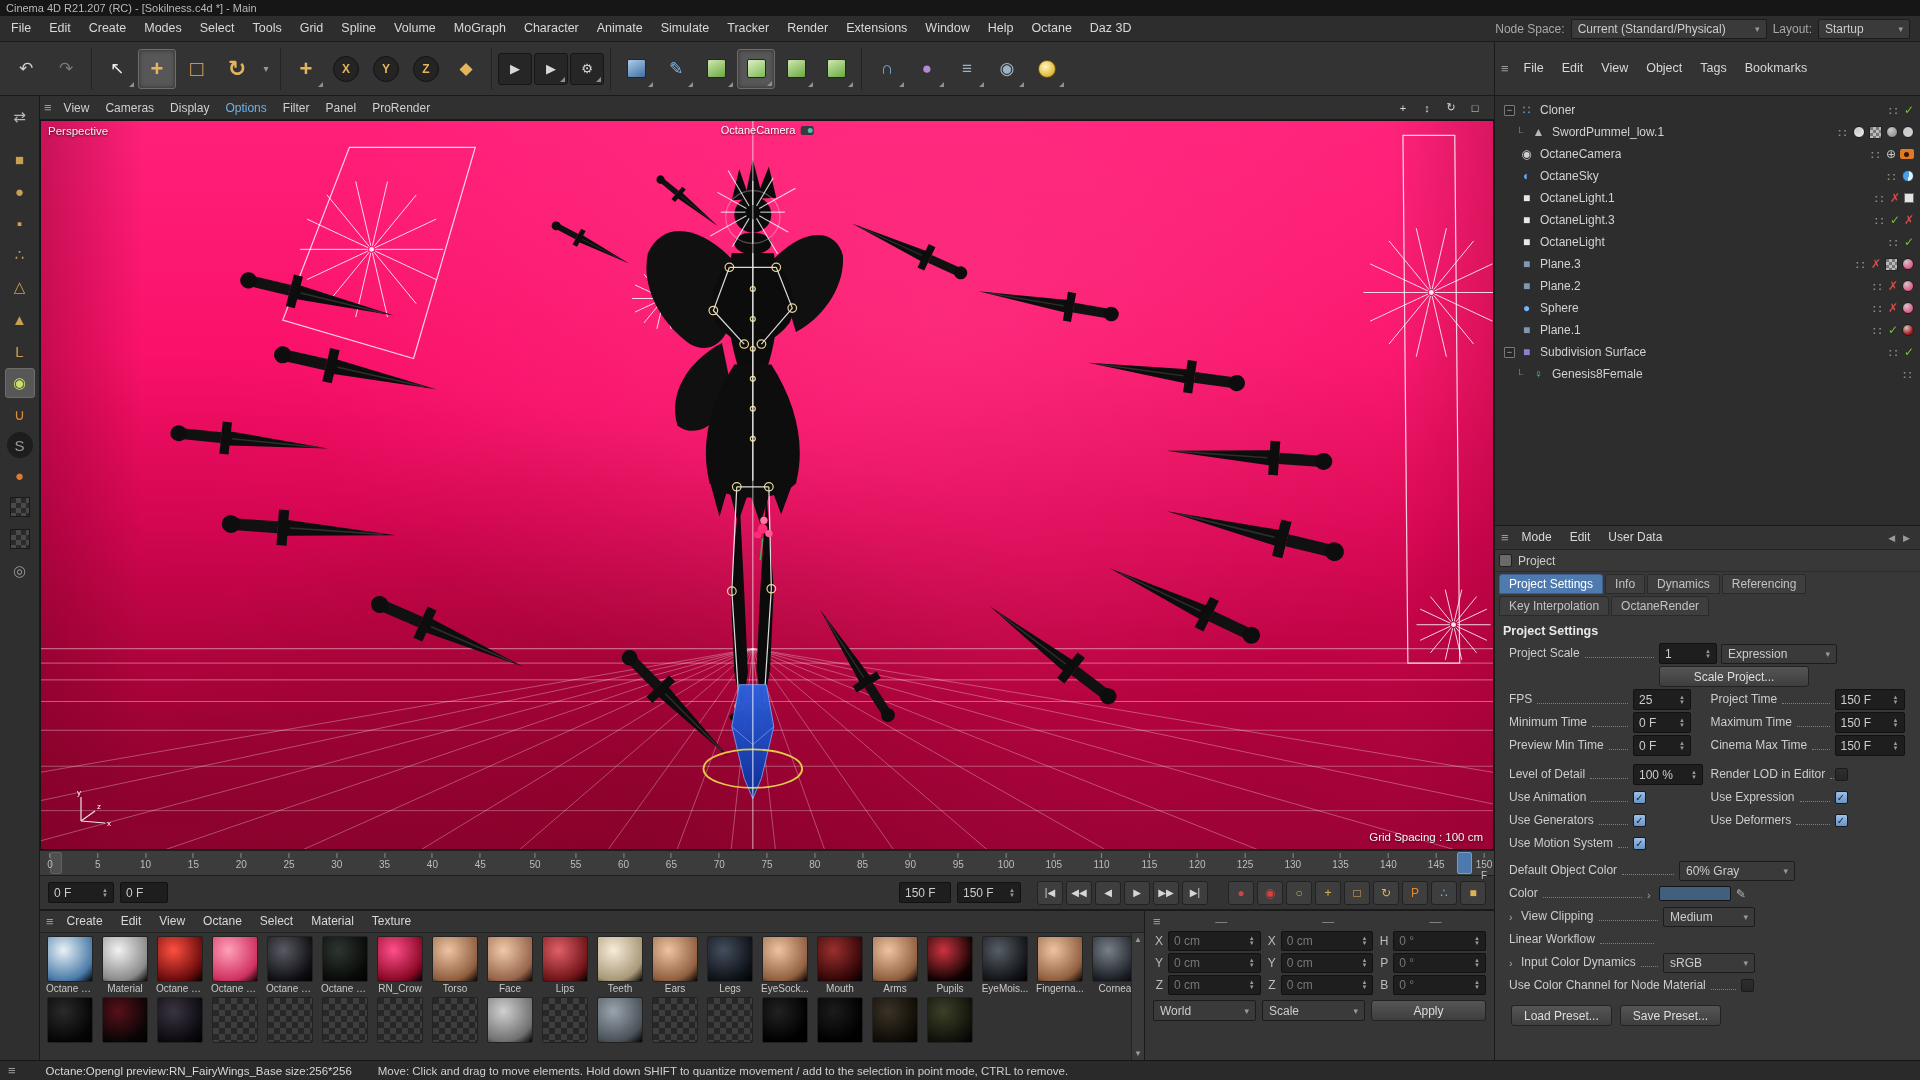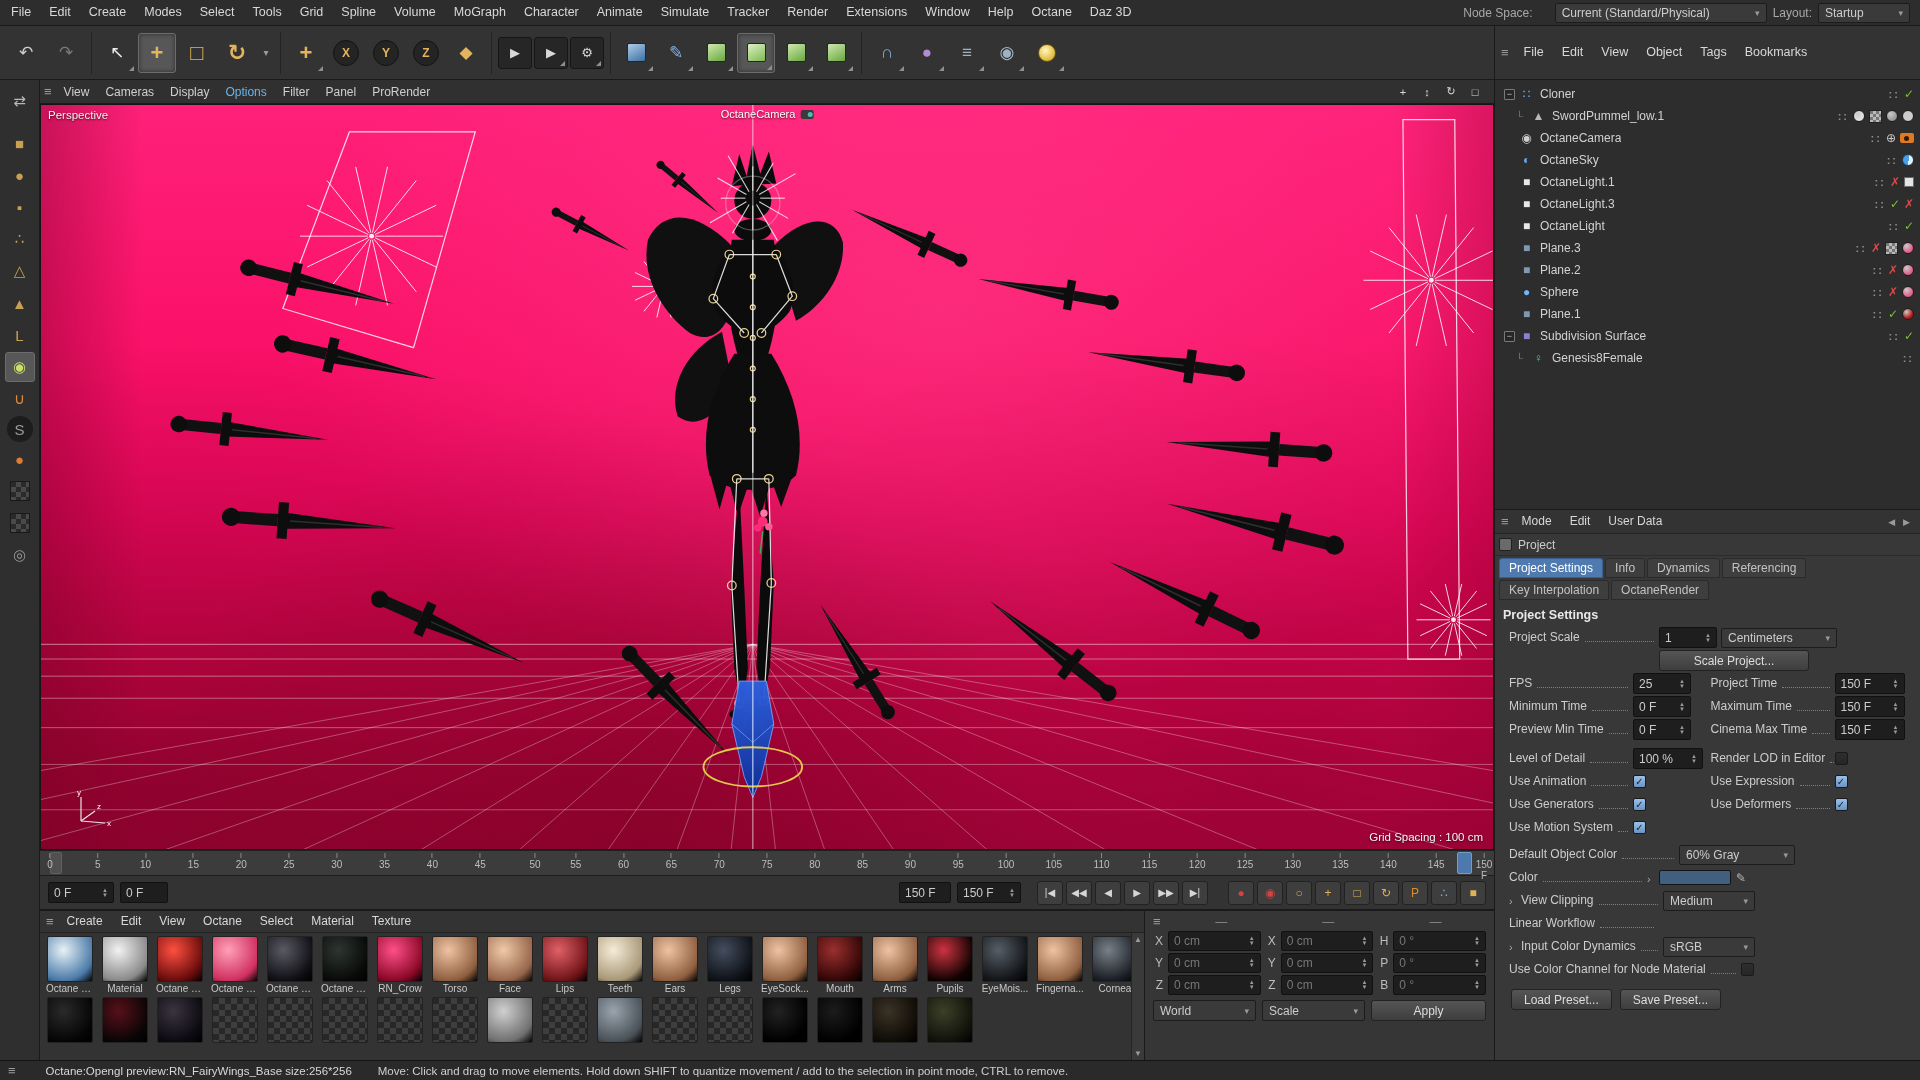--- a/index.html
+++ b/index.html
@@ -207,20 +207,23 @@
 
   
   .statusbar { height:20px; background:#2a2a2a; border-top:1px solid #151515; display:flex;
     align-items:center; padding:0 8px; gap:26px; font-size:11.5px; color:#d8d8d8; flex:0 0 auto; white-space:nowrap; overflow:hidden;}
 </style>
 </head>
 <body>
 
 <div class="app">
 
+  <div class="titlebar">
+    <span>Cinema 4D R21.207 (RC) - [Sokilness.c4d *] - Main</span>
+  </div>
 
   <div class="menubar">
     <div id="menu-items" style="display:flex;">
         <span class="menu-item">File</span>
         <span class="menu-item">Edit</span>
         <span class="menu-item">Create</span>
         <span class="menu-item">Modes</span>
         <span class="menu-item">Select</span>
         <span class="menu-item">Tools</span>
         <span class="menu-item">Grid</span>
@@ -233,21 +236,21 @@
         <span class="menu-item">Tracker</span>
         <span class="menu-item">Render</span>
         <span class="menu-item">Extensions</span>
         <span class="menu-item">Window</span>
         <span class="menu-item">Help</span>
         <span class="menu-item">Octane</span>
         <span class="menu-item">Daz 3D</span>
       </div>
     <div class="menubar-right">
       <span class="mlabel-dim">Node Space:</span>
-      <span class="dropdown" style="width:212px;margin-left:16px;">
+      <span class="dropdown" style="width:196px;">
         <span>Current (Standard/Physical)</span>
           <span class="dar">▾</span>
       </span>
       <span class="mlabel-dim">Layout:</span>
       <span class="dropdown" style="width:92px;">
         <span>Startup</span>
           <span class="dar">▾</span>
       </span>
     </div>
   </div>
@@ -1192,21 +1195,21 @@
                 <span class="dots"></span>
               </span>
             <span class="ibox w-sm">
               <span>1</span>
               <span class="spin">
                   <span>▲</span>
                   <span>▼</span>
                 </span>
             </span>
             <span class="dropdown w-dd110" style="margin-left:4px; justify-content:space-between;">
-              <span>Centimeters</span>
+              <span>Expression</span>
                 <span class="dar">▾</span>
             </span>
           </div>
 
           <div class="arow">
             <span class="lblcell">
                 <span class="txt"></span>
               </span>
             <span class="btn" style="width:150px;">Scale Project...</span>
           </div>

